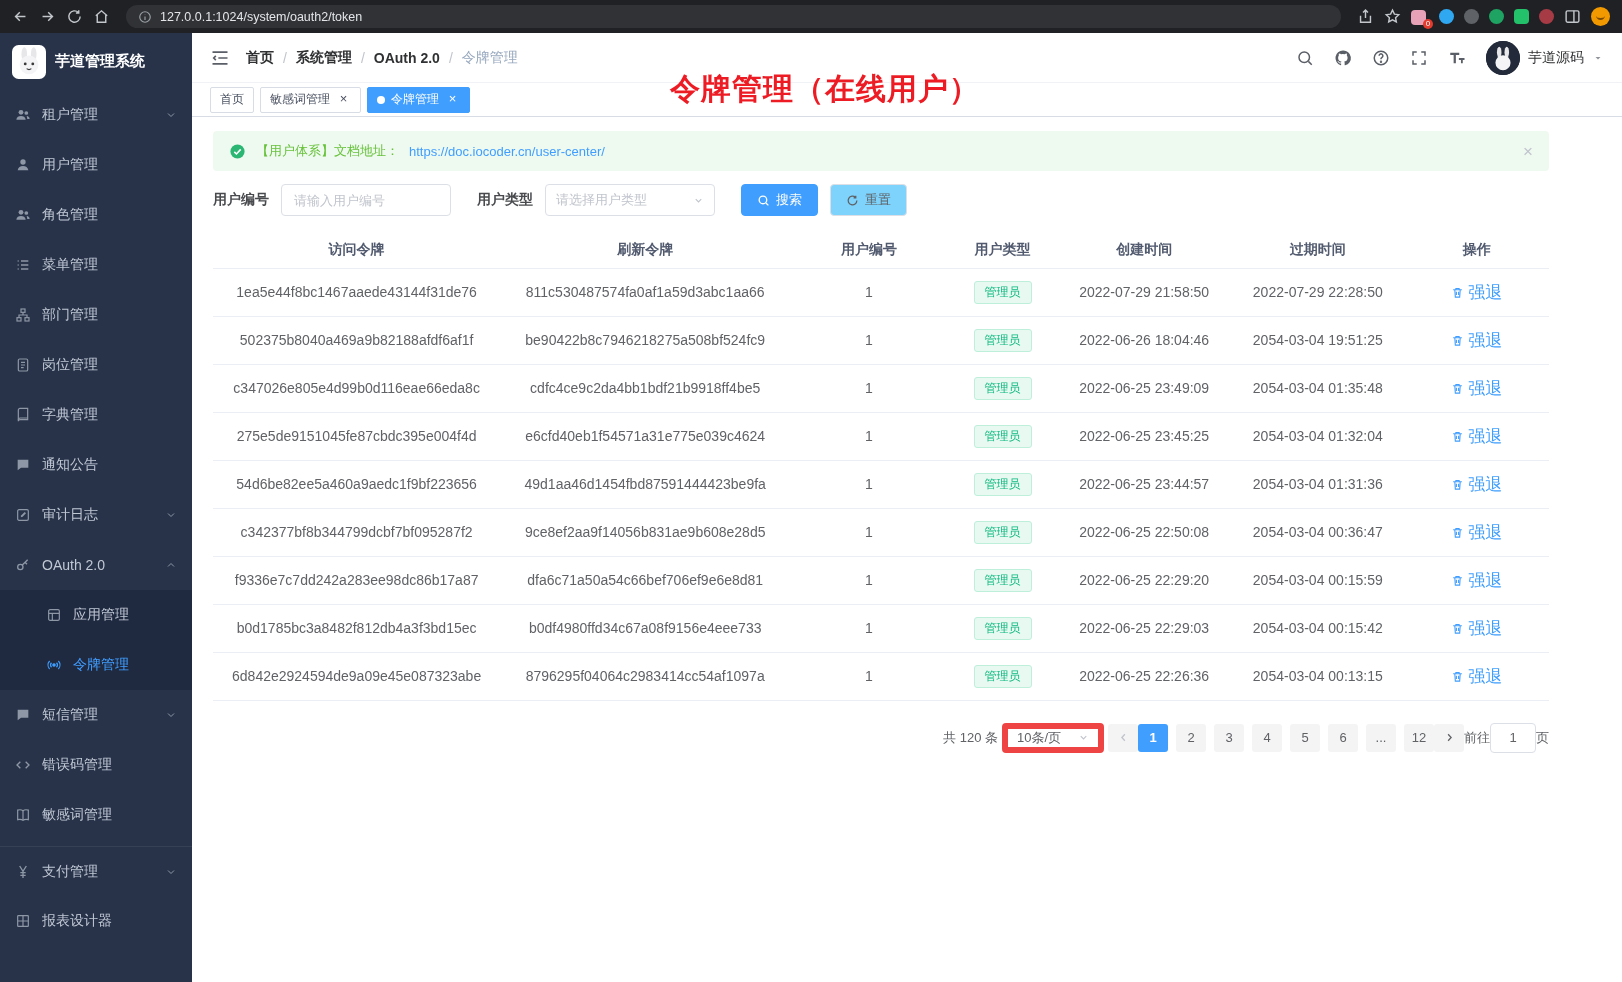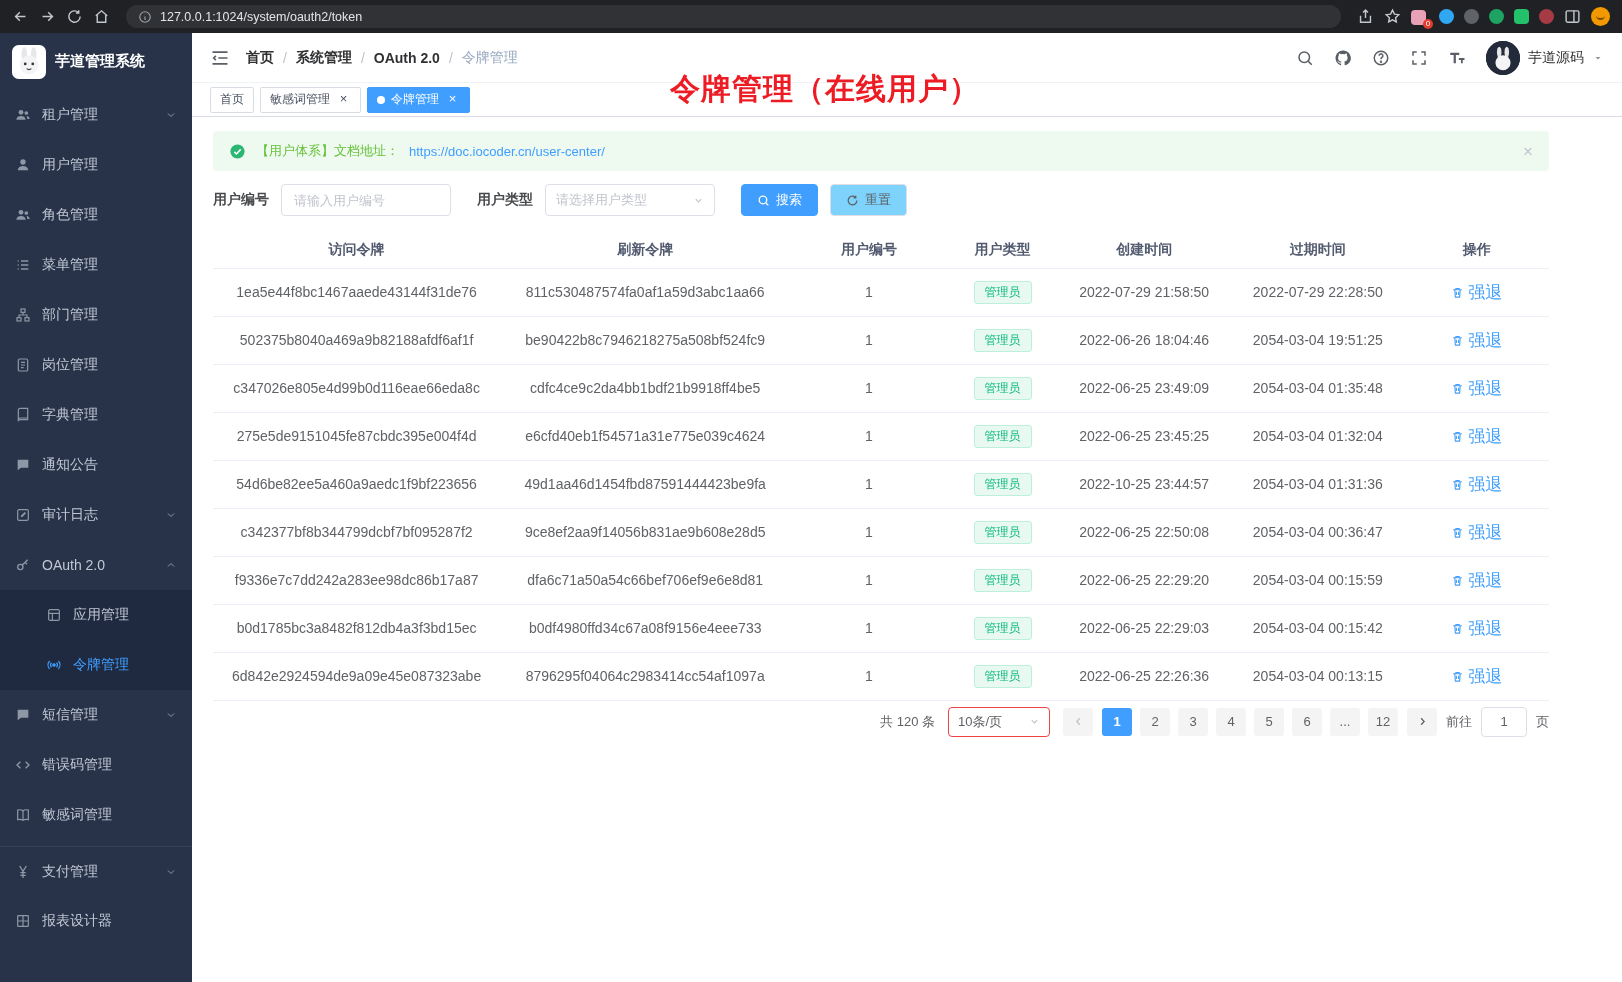--- a/index.html
+++ b/index.html
@@ -82,22 +82,22 @@
   .btn-primary{background:#409eff;border-color:#409eff;color:#fff}
   .btn-gap{margin-left:12px}
 
   .data-table{width:100%;margin-top:16px;border-collapse:collapse;table-layout:fixed}
   .data-table th{height:36px;font-size:14px;color:#515a6e;font-weight:700;text-align:center;border-bottom:1px solid #ebeef5;padding:0 6px;white-space:nowrap}
   .data-table td{height:48px;font-size:14px;color:#606266;text-align:center;border-bottom:1px solid #ebeef5;padding:0 6px;overflow:hidden;white-space:nowrap}
   .tag-success{display:inline-block;padding:2px 10px;font-size:12px;border-radius:3px;background:#e7f9f1;color:#0fb980;border:1px solid #bdefdb}
   .link-blue{color:#409eff;font-size:17px;display:inline-flex;align-items:center;gap:4px;cursor:pointer}
   .link-blue svg{width:13px;height:13px}
 
-  .pagination{margin-top:6px;display:flex;align-items:center;justify-content:flex-end;gap:9px;font-size:13px;color:#606266}
-  .size-select{width:102px;height:30px;border:1px solid #ef4444;border-radius:4px;display:flex;align-items:center;justify-content:space-between;padding:0 9px;color:#606266;cursor:pointer;margin:0 4px}
+  .pagination{margin-top:22px;display:flex;align-items:center;justify-content:flex-end;font-size:13px;color:#606266}
+  .size-select{width:102px;height:30px;border:6px solid #ef4444;border-radius:4px;display:flex;align-items:center;justify-content:space-between;padding:0 9px;color:#606266;cursor:pointer;margin:0 4px}
   .size-select .icon{width:11px;height:11px;color:#c0c4cc}
   .pages{display:flex;gap:8px}
   .page-btn{min-width:30px;height:28px;border:none;border-radius:3px;background:#f4f4f5;color:#606266;font-size:13px;cursor:pointer;font-family:inherit;display:inline-flex;align-items:center;justify-content:center}
   .page-btn.active{background:#409eff;color:#fff;font-weight:700}
   .page-btn .icon{width:13px;height:13px}
   .page-btn.disabled{color:#c0c4cc;cursor:default}
   .goto-input{width:46px;height:30px;border:1px solid #dcdfe6;border-radius:4px;text-align:center;font-size:13px;color:#606266;outline:none;font-family:inherit}
 
   .annotation{position:absolute;left:478px;top:36px;font-size:30px;font-weight:700;color:#ed1c24;z-index:30;pointer-events:none;letter-spacing:1px;white-space:nowrap}
 </style>
@@ -568,21 +568,21 @@
                       <path d="M4 7h16M9 7V4.5h6V7M7 7l1 13.5h8L17 7M10 10.5v6M14 10.5v6"></path>
                     </svg>
                     <span>强退</span>
                   </a></td>
               </tr>
               <tr>
                 <td>54d6be82ee5a460a9aedc1f9bf223656</td>
                 <td>49d1aa46d1454fbd87591444423be9fa</td>
                 <td>1</td>
                 <td><span class="tag-success">管理员</span></td>
-                <td>2022-10-25 23:44:57</td>
+                <td>2022-06-25 23:44:57</td>
                 <td>2054-03-04 01:31:36</td>
                 <td><a class="link-blue">
                     <svg viewBox="0 0 24 24" fill="none" stroke="currentColor" stroke-width="2">
                       <path d="M4 7h16M9 7V4.5h6V7M7 7l1 13.5h8L17 7M10 10.5v6M14 10.5v6"></path>
                     </svg>
                     <span>强退</span>
                   </a></td>
               </tr>
               <tr>
                 <td>c342377bf8b344799dcbf7bf095287f2</td>

